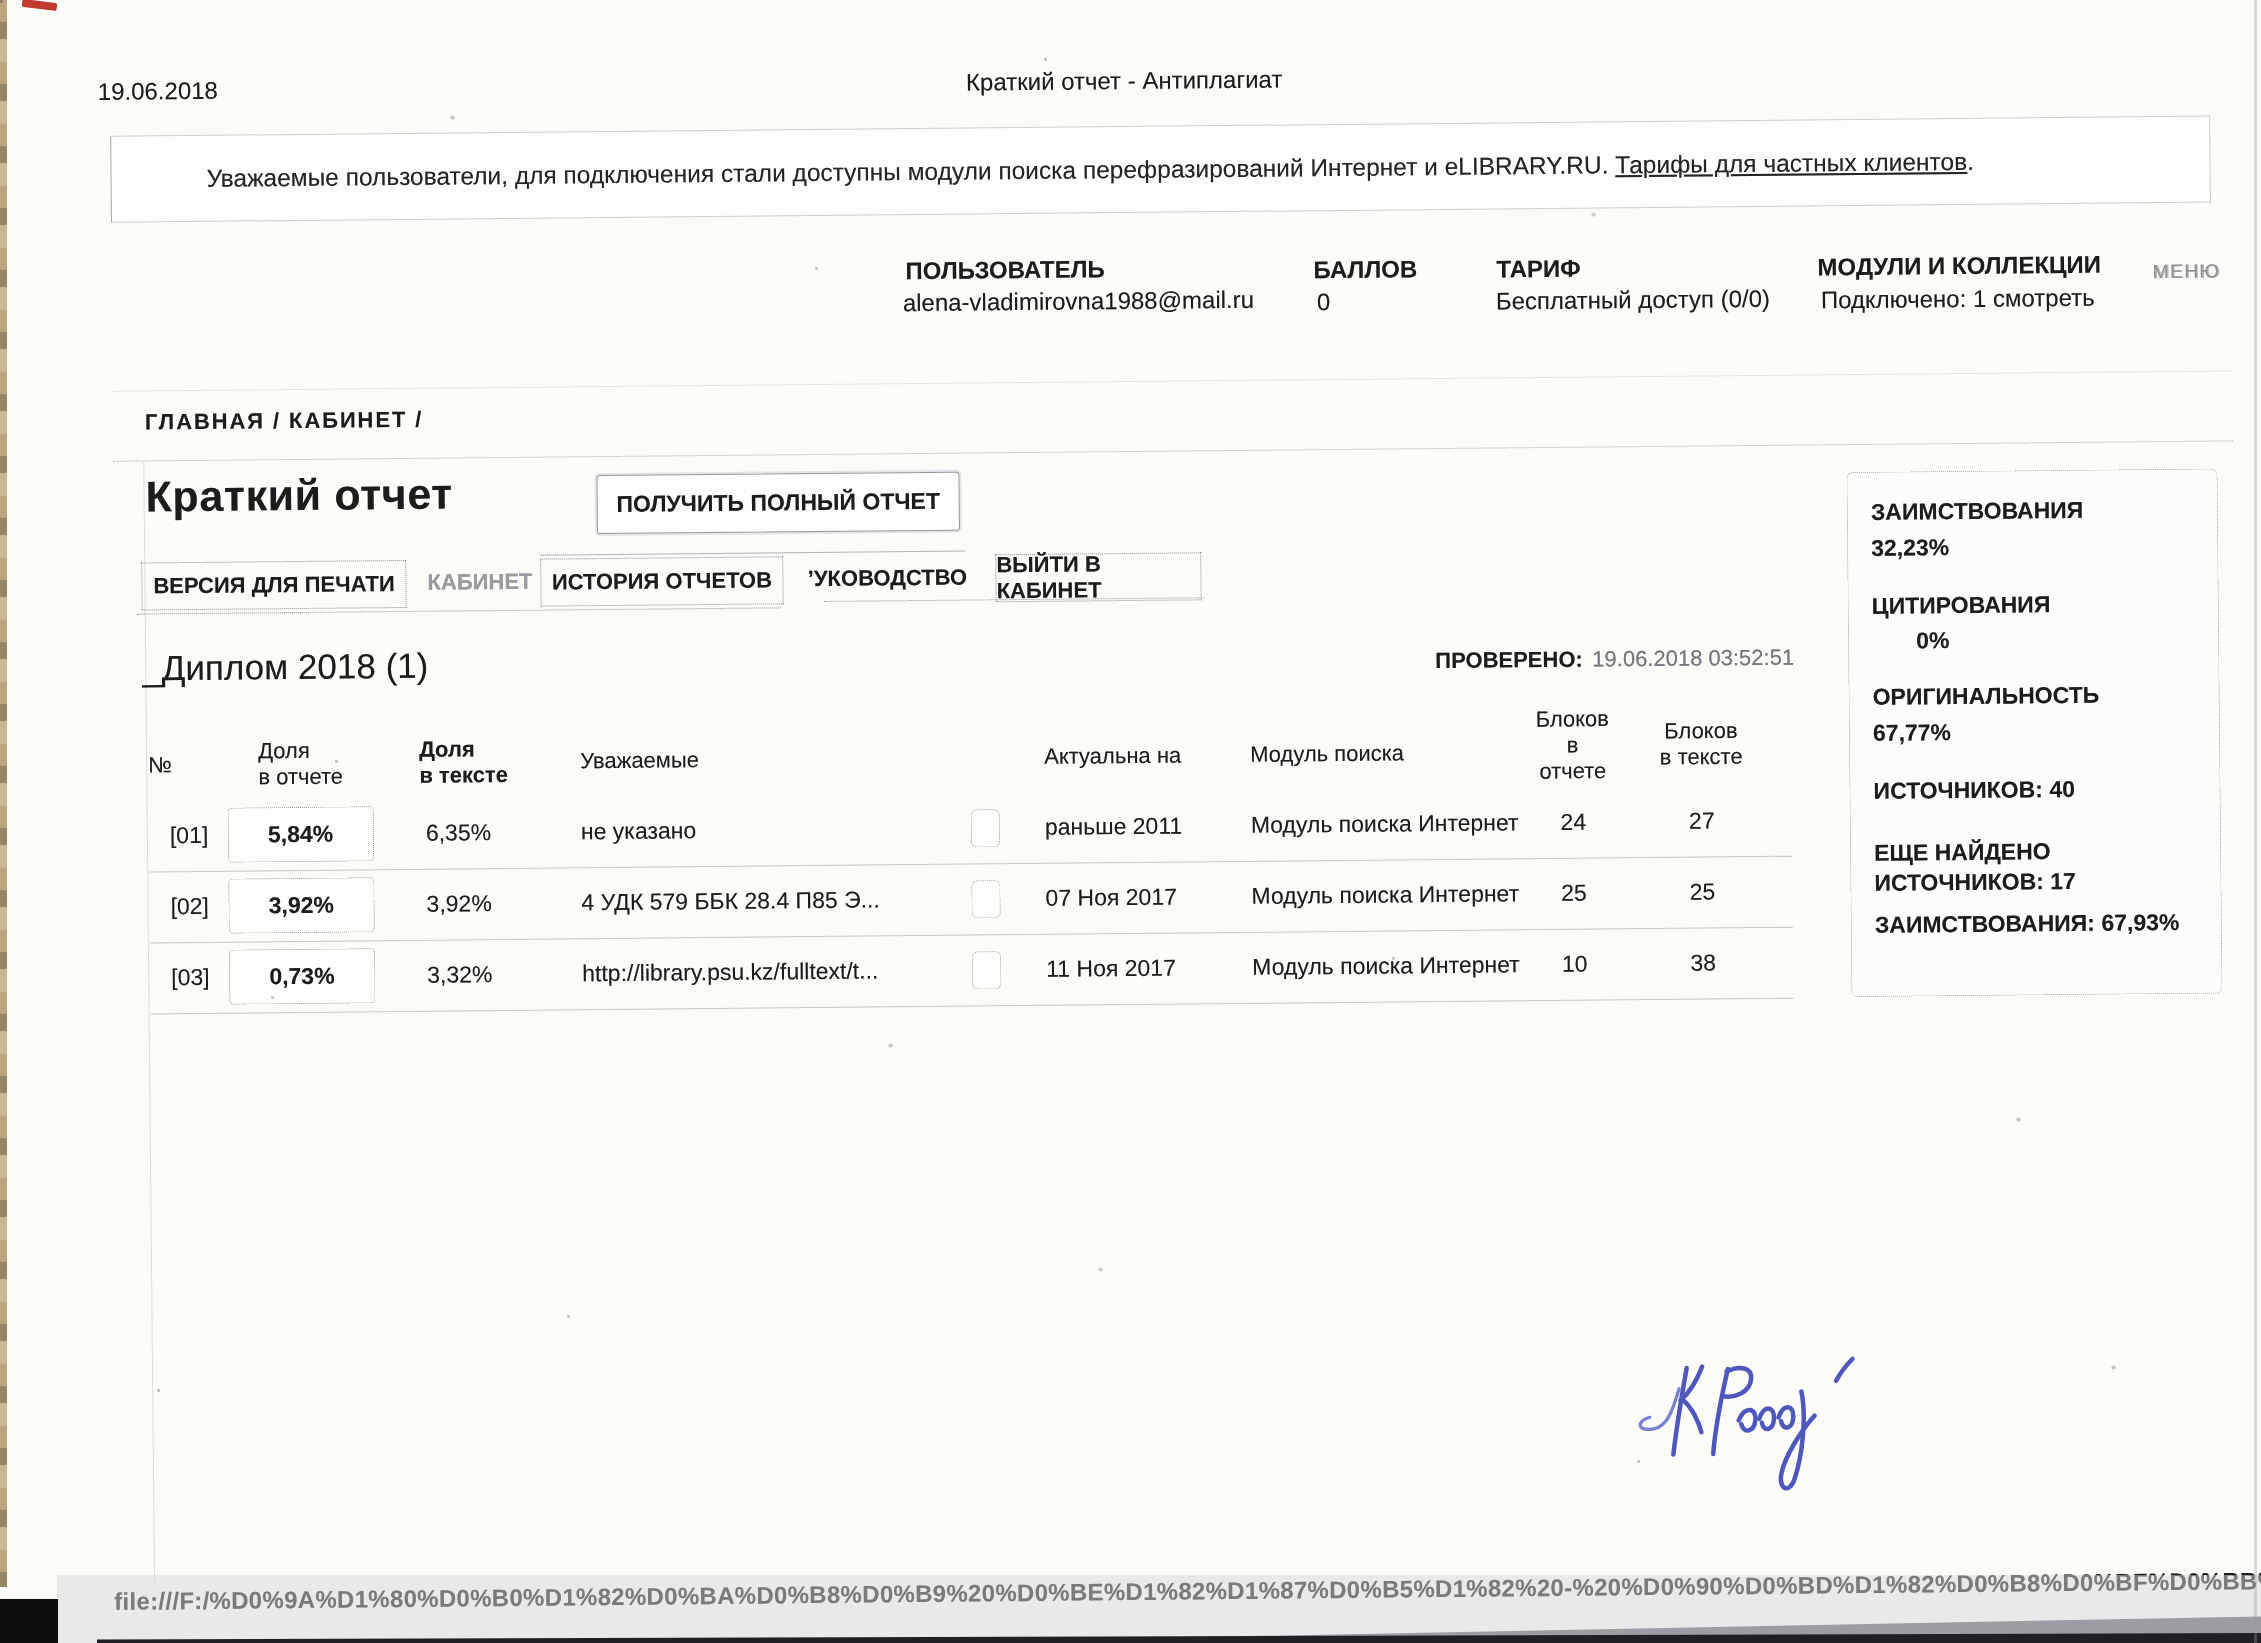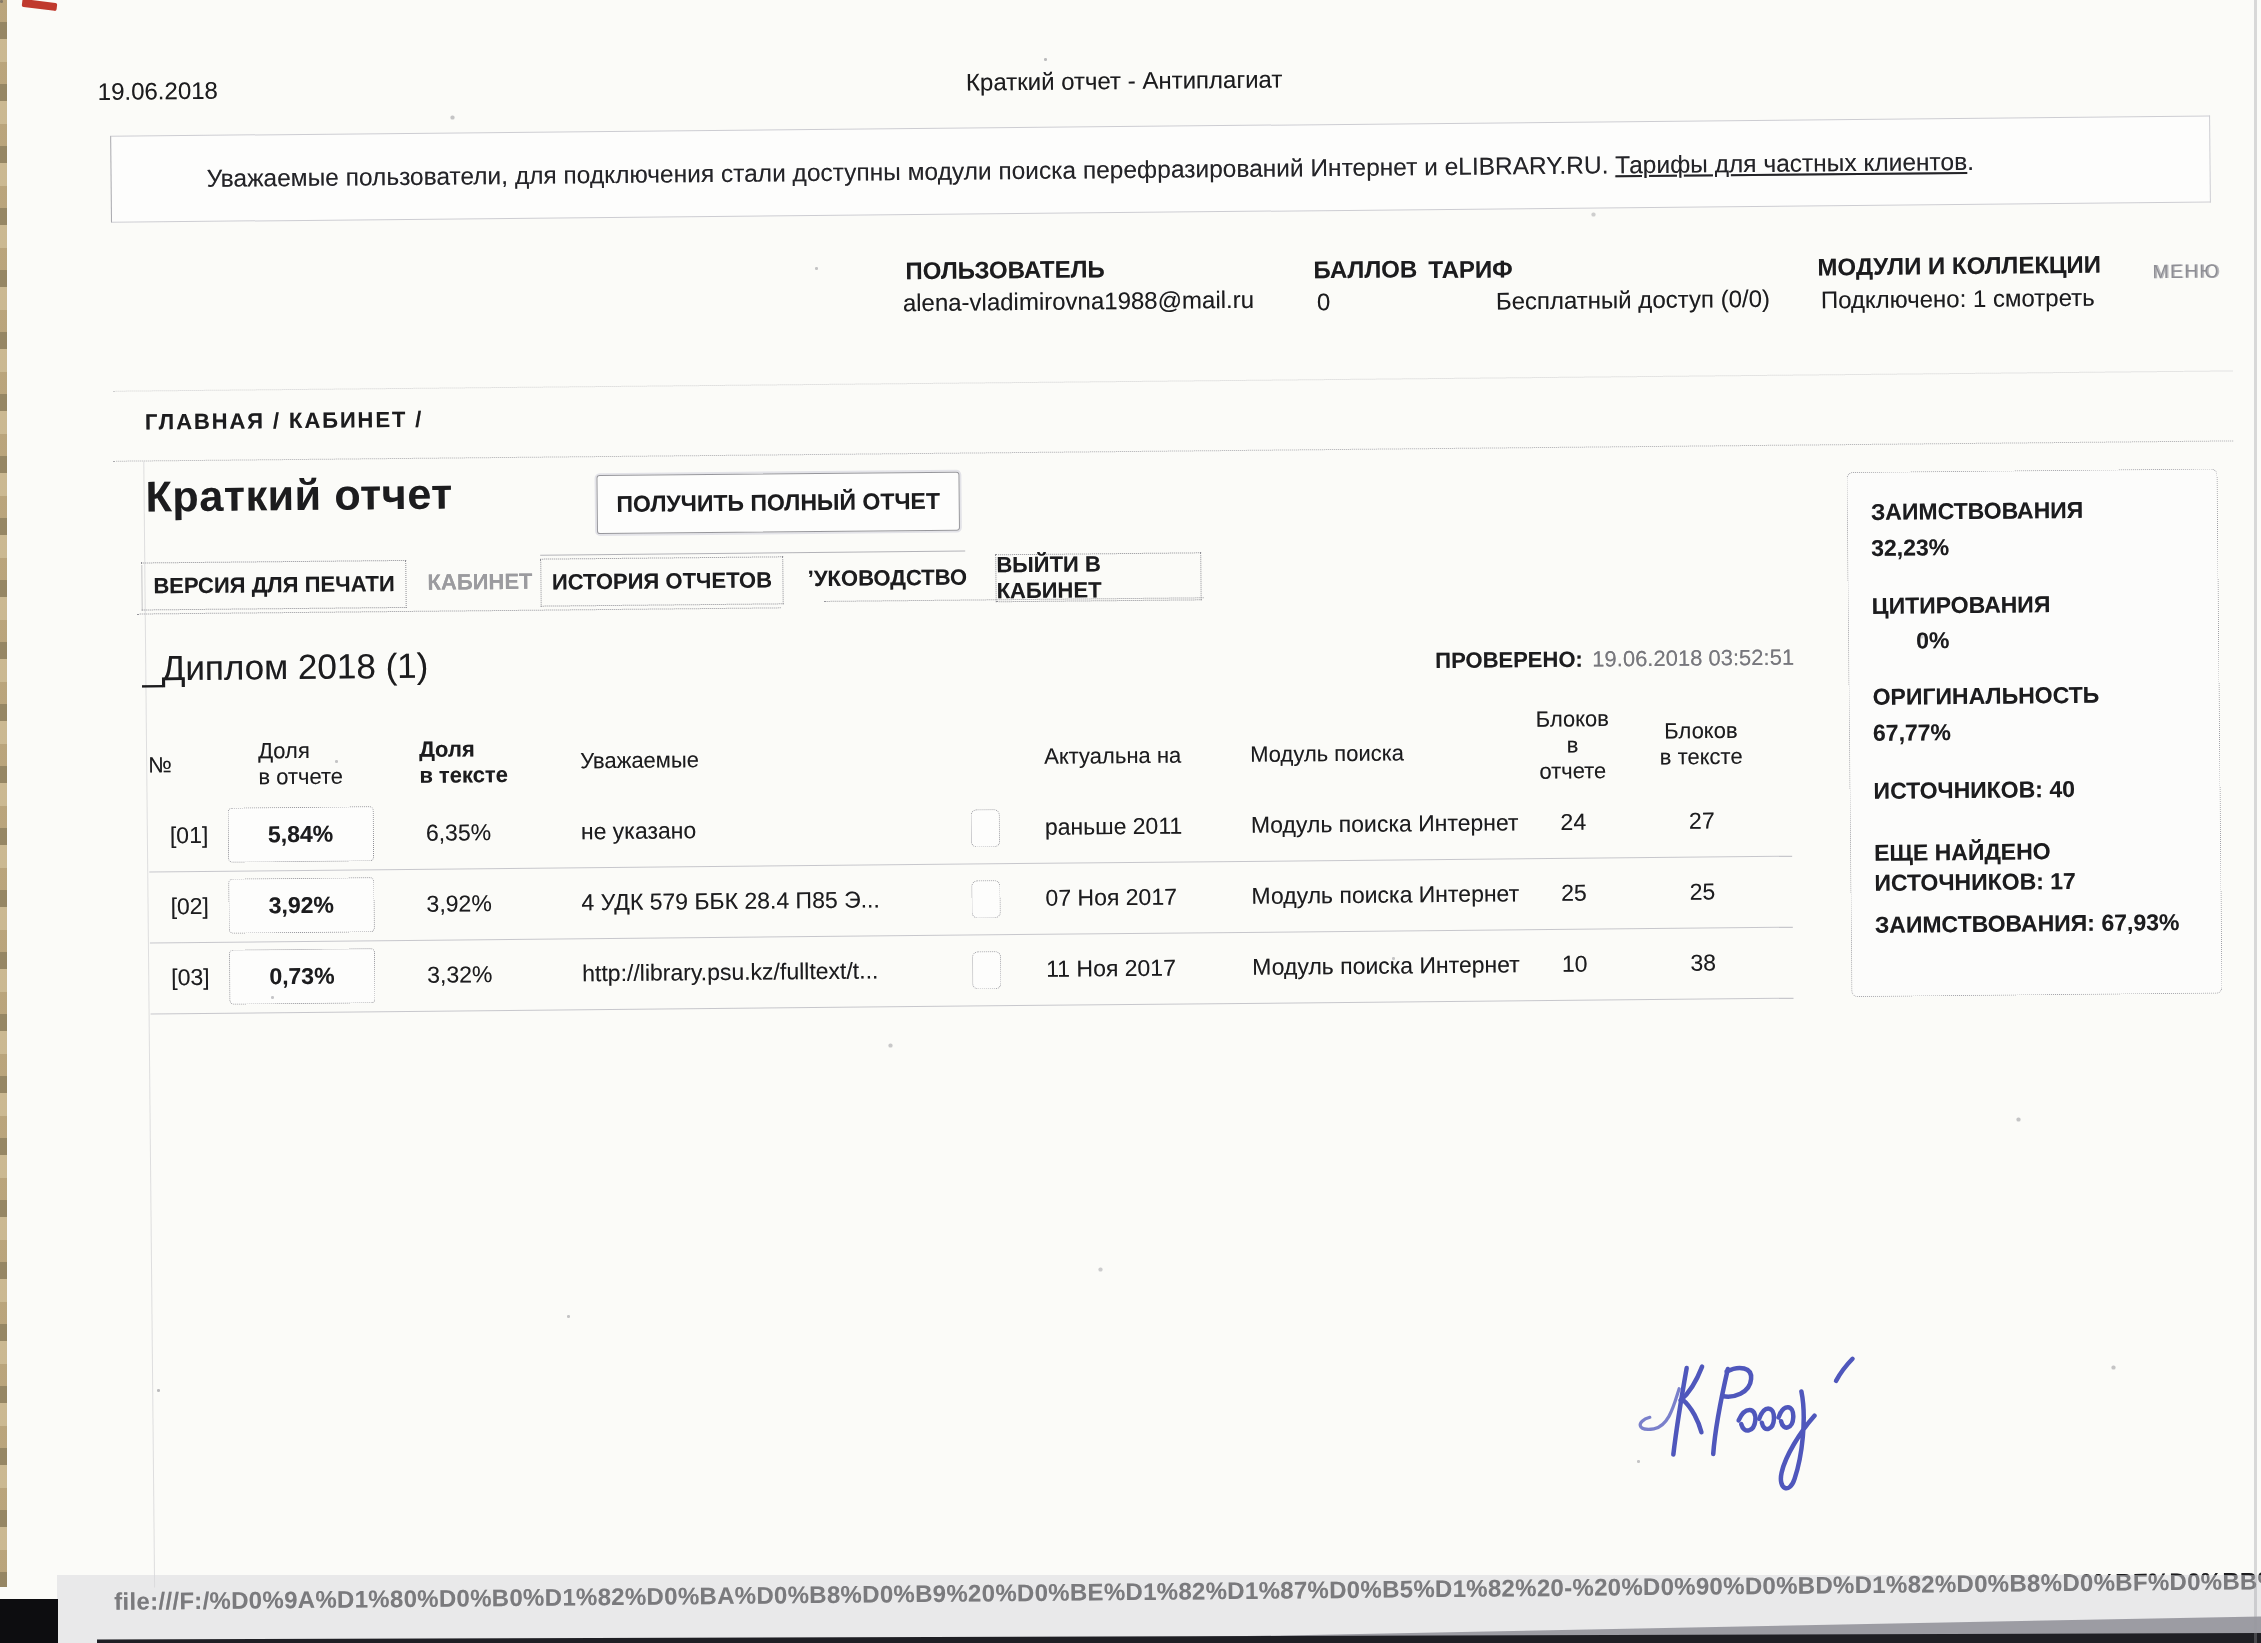--- a/index.html
+++ b/index.html
@@ -131,21 +131,21 @@
     <div class="abs banner">
       <div class="banner-text">
         <span><span>Уважаемые пользователи, для подключения стали доступны модули поиска перефразирований Интернет и eLIBRARY.RU. </span><a>Тарифы для частных клиентов</a><span>.</span></span>
       </div>
     </div>
 
     <div class="abs ub-label" style="left:923px;top:255px;">ПОЛЬЗОВАТЕЛЬ</div>
     <div class="abs ub-value" style="left:920px;top:287px;">alena-vladimirovna1988@mail.ru</div>
     <div class="abs ub-label" style="left:1331px;top:258px;">БАЛЛОВ</div>
     <div class="abs ub-value" style="left:1334px;top:290px;">0</div>
-    <div class="abs ub-label" style="left:1446px;top:259px;">ТАРИФ</div>
+    <div class="abs ub-label" style="left:1514px;top:259px;">ТАРИФ</div>
     <div class="abs ub-value" style="left:1513px;top:291px;">Бесплатный доступ (0/0)</div>
     <div class="abs ub-label" style="left:1835px;top:260px;">МОДУЛИ И КОЛЛЕКЦИИ</div>
     <div class="abs ub-value" style="left:1838px;top:293px;">
       <span>Подключено: 1</span>
       <span class="link-plain">смотреть</span>
     </div>
     <div class="abs menu" style="left:2170px;top:271px;">МЕНЮ</div>
 
     <div class="abs rule rule-top"></div>
     <div class="abs breadcrumb">

